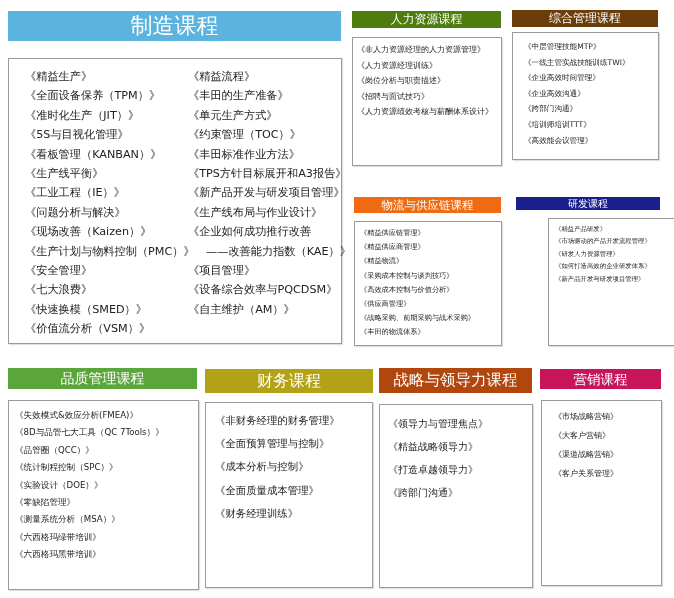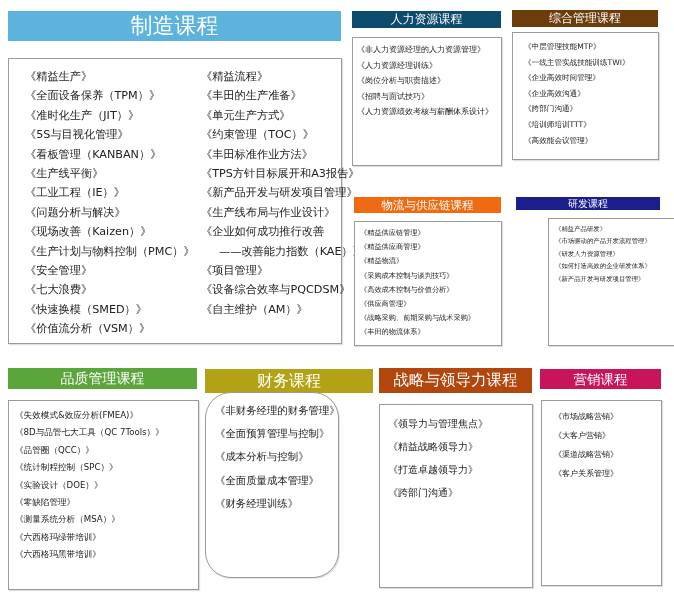--- a/index.html
+++ b/index.html
@@ -26,38 +26,38 @@
     <li>《生产线平衡》</li>
     <li>《工业工程（IE）》</li>
     <li>《问题分析与解决》</li>
     <li>《现场改善（Kaizen）》</li>
     <li>《生产计划与物料控制（PMC）》</li>
     <li>《安全管理》</li>
     <li>《七大浪费》</li>
     <li>《快速换模（SMED）》</li>
     <li>《价值流分析（VSM）》</li>
   </ul>
-  <ul class="list col" style="left:179px;font-size:11.2px;line-height:19.4px;margin-left:13px;">
+  <ul class="list col" style="left:179px;font-size:11.2px;line-height:19.4px;">
     <li>《精益流程》</li>
     <li>《丰田的生产准备》</li>
     <li>《单元生产方式》</li>
     <li>《约束管理（TOC）》</li>
     <li>《丰田标准作业方法》</li>
     <li>《TPS方针目标展开和A3报告》</li>
     <li>《新产品开发与研发项目管理》</li>
     <li>《生产线布局与作业设计》</li>
     <li>《企业如何成功推行改善</li>
     <li style="padding-left:18px;">——改善能力指数（KAE）》</li>
     <li>《项目管理》</li>
     <li>《设备综合效率与PQCDSM》</li>
     <li>《自主维护（AM）》</li>
   </ul>
 </div>
 
-<div class="hdr" style="left:352px;top:11px;width:149px;height:17px;line-height:17px;font-size:12px;background:#0c4a6e;">人力资源课程</div>
+<div class="hdr" style="left:352px;top:11px;width:149px;height:17px;line-height:17px;font-size:12px;background:#4d7c0f;">人力资源课程</div>
 <div class="box" style="left:352px;top:37px;width:150px;height:129px;">
   <ul class="list col" style="left:4px;top:4px;font-size:8px;line-height:15.5px;">
     <li>《非人力资源经理的人力资源管理》</li>
     <li>《人力资源经理训练》</li>
     <li>《岗位分析与职责描述》</li>
     <li>《招聘与面试技巧》</li>
     <li>《人力资源绩效考核与薪酬体系设计》</li>
   </ul>
 </div>
 
@@ -108,21 +108,21 @@
     <li>《统计制程控制（SPC）》</li>
     <li>《实验设计（DOE）》</li>
     <li>《零缺陷管理》</li>
     <li>《测量系统分析（MSA）》</li>
     <li>《六西格玛绿带培训》</li>
     <li>《六西格玛黑带培训》</li>
   </ul>
 </div>
 
 <div class="hdr" style="left:205px;top:369px;width:168px;height:24px;line-height:24px;font-size:16px;background:#b3a215;">财务课程</div>
-<div class="box" style="left:205px;top:392px;width:134px;height:186px;border-radius:26px;">
+<div class="box" style="left:205px;top:402px;width:168px;height:186px;">
   <ul class="list col" style="left:9px;top:6px;font-size:10.4px;line-height:23.2px;">
     <li>《非财务经理的财务管理》</li>
     <li>《全面预算管理与控制》</li>
     <li>《成本分析与控制》</li>
     <li>《全面质量成本管理》</li>
     <li>《财务经理训练》</li>
   </ul>
 </div>
 
 <div class="hdr" style="left:379px;top:368px;width:153px;height:25px;line-height:25px;font-size:15.5px;background:#b2470d;">战略与领导力课程</div>

